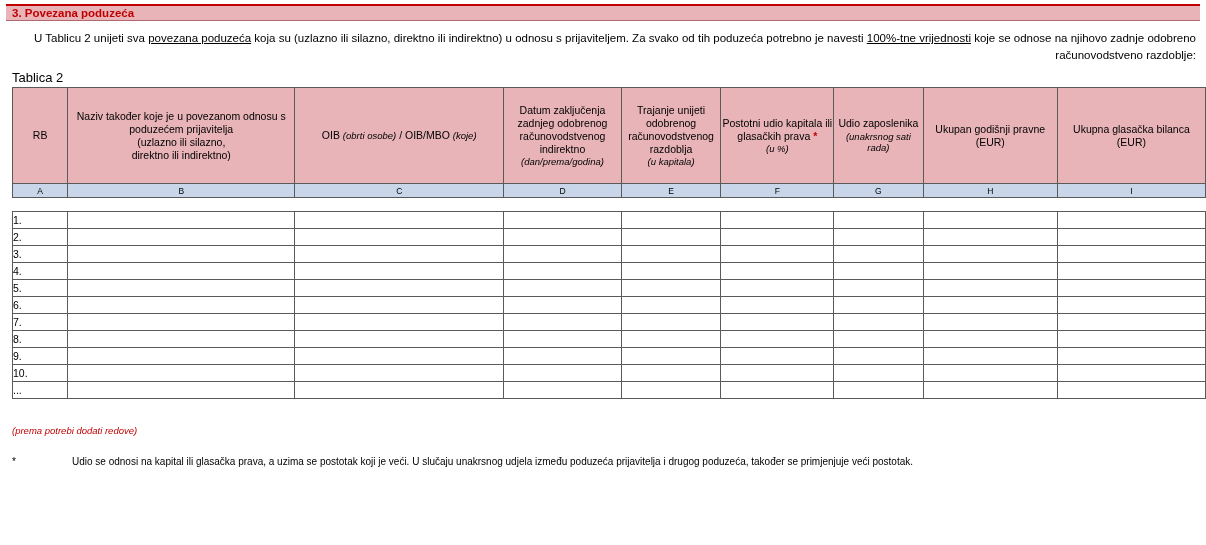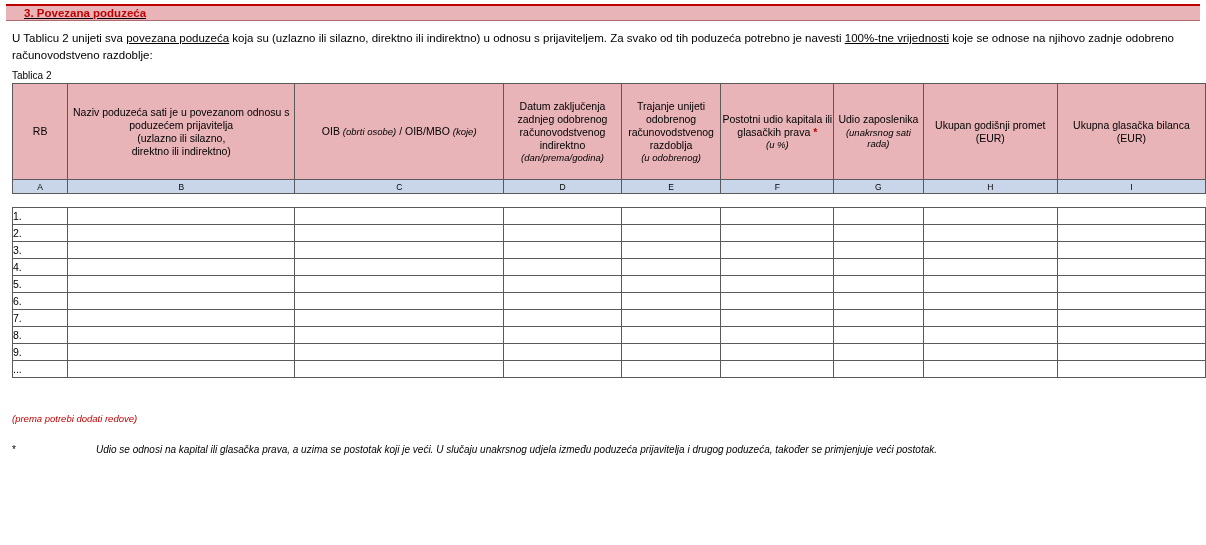--- a/index.html
+++ b/index.html
@@ -23,41 +23,41 @@
   }
   
   .section-bar {
     margin: 4px 6px 0 6px;
     height: 17px;
     background: #e8b4b8;
     border-top: 2px solid #c00000;
     border-bottom: 1px solid #b06a6f;
     display: flex;
     align-items: center;
-    padding-left: 18px;
+    padding-left: 6px;
     box-sizing: border-box;
-    text-decoration: underline;
   }
   .section-bar .title {
     color: #c00000;
     font-size: 11.5px;
     font-weight: bold;
   }
   
   .intro {
     margin: 9px 10px 0 12px;
     font-size: 11.5px;
     line-height: 1.45;
     color: #000;
+    text-align: right;
   }
   .intro u { text-decoration: underline; }
 
   .tablica-label {
     margin: 7px 0 2px 12px;
-    font-size: 10px;
+    font-size: 13px;
   }
 
   
   table.main {
     border-collapse: collapse;
     margin-left: 12px;
     table-layout: fixed;
   }
   table.main td, table.main th {
     border: 1px solid #5a5a5a;
@@ -112,37 +112,35 @@
   }
   .total-val-r {
     text-align: right;
     padding-right: 6px;
   }
   .no-border-cell {
     border: none !important;
     background: transparent !important;
   }
   .note-red {
-    margin: 22px 0 0 12px;
+    margin: 13px 0 0 12px;
     color: #c00000;
     font-style: italic;
     font-size: 9.5px;
   }
   .footnote {
     margin: 20px 0 0 12px;
     font-size: 10px;
     display: flex;
   }
   .footnote .fstar {
     width: 60px;
     flex: 0 0 60px;
   }
   .footnote .ftext {
-    font-style: italic;
-    margin-left: 24px;
   }
 </style>
 </head>
 <body>
 
 <div class="page">
 
   <div class="section-bar">
     <span class="title">3. Povezana poduzeća</span>
   </div>
@@ -162,46 +160,46 @@
       <col style="width:100px">
       <col style="width:114px">
       <col style="width:90px">
       <col style="width:136px">
       <col style="width:150px">
     </colgroup>
     <thead>
       <tr>
         <th class="hdr" style="height:95px">RB</th>
         <th class="hdr">
-          <div>Naziv poduzeća sati je u povezanom odnosu s poduzećem prijavitelja</div>
+          <div>Naziv također koje je u povezanom odnosu s poduzećem prijavitelja</div>
           <div>(uzlazno ili silazno,<br>direktno ili indirektno)</div>
         </th>
         <th class="hdr">
           <span>OIB</span>
           <span class="it">(obrti osobe)</span>
           <span>/ OIB/MBO</span>
           <span class="it">(koje)</span>
         </th>
         <th class="hdr">
           <div>Datum zaključenja zadnjeg odobrenog računovodstvenog indirektno</div>
           <div class="it">(dan/prema/godina)</div>
         </th>
         <th class="hdr">
           <div>Trajanje unijeti odobrenog računovodstvenog razdoblja</div>
-          <div class="it">(u odobrenog)</div>
+          <div class="it">(u kapitala)</div>
         </th>
         <th class="hdr">
           <div><span>Postotni udio kapitala ili glasačkih prava</span> <span class="star">*</span></div>
           <div class="it">(u %)</div>
         </th>
         <th class="hdr">
           <div>Udio zaposlenika</div>
           <div class="it">(unakrsnog sati rada)</div>
         </th>
-        <th class="hdr">Ukupan godišnji promet (EUR)</th>
+        <th class="hdr">Ukupan godišnji pravne (EUR)</th>
         <th class="hdr">Ukupna glasačka bilanca (EUR)</th>
       </tr>
       <tr>
         <td class="colletter">A</td>
         <td class="colletter">B</td>
         <td class="colletter">C</td>
         <td class="colletter">D</td>
         <td class="colletter">E</td>
         <td class="colletter">F</td>
         <td class="colletter">G</td>
@@ -306,20 +304,31 @@
         <td></td>
         <td></td>
         <td></td>
         <td></td>
         <td></td>
         <td></td>
         <td></td>
         <td></td>
       </tr>
       <tr class="datarow">
+        <td class="rb">10.</td>
+        <td></td>
+        <td></td>
+        <td></td>
+        <td></td>
+        <td></td>
+        <td></td>
+        <td></td>
+        <td></td>
+      </tr>
+      <tr class="datarow">
         <td class="rb">...</td>
         <td></td>
         <td></td>
         <td></td>
         <td></td>
         <td></td>
         <td></td>
         <td></td>
         <td></td>
       </tr>

